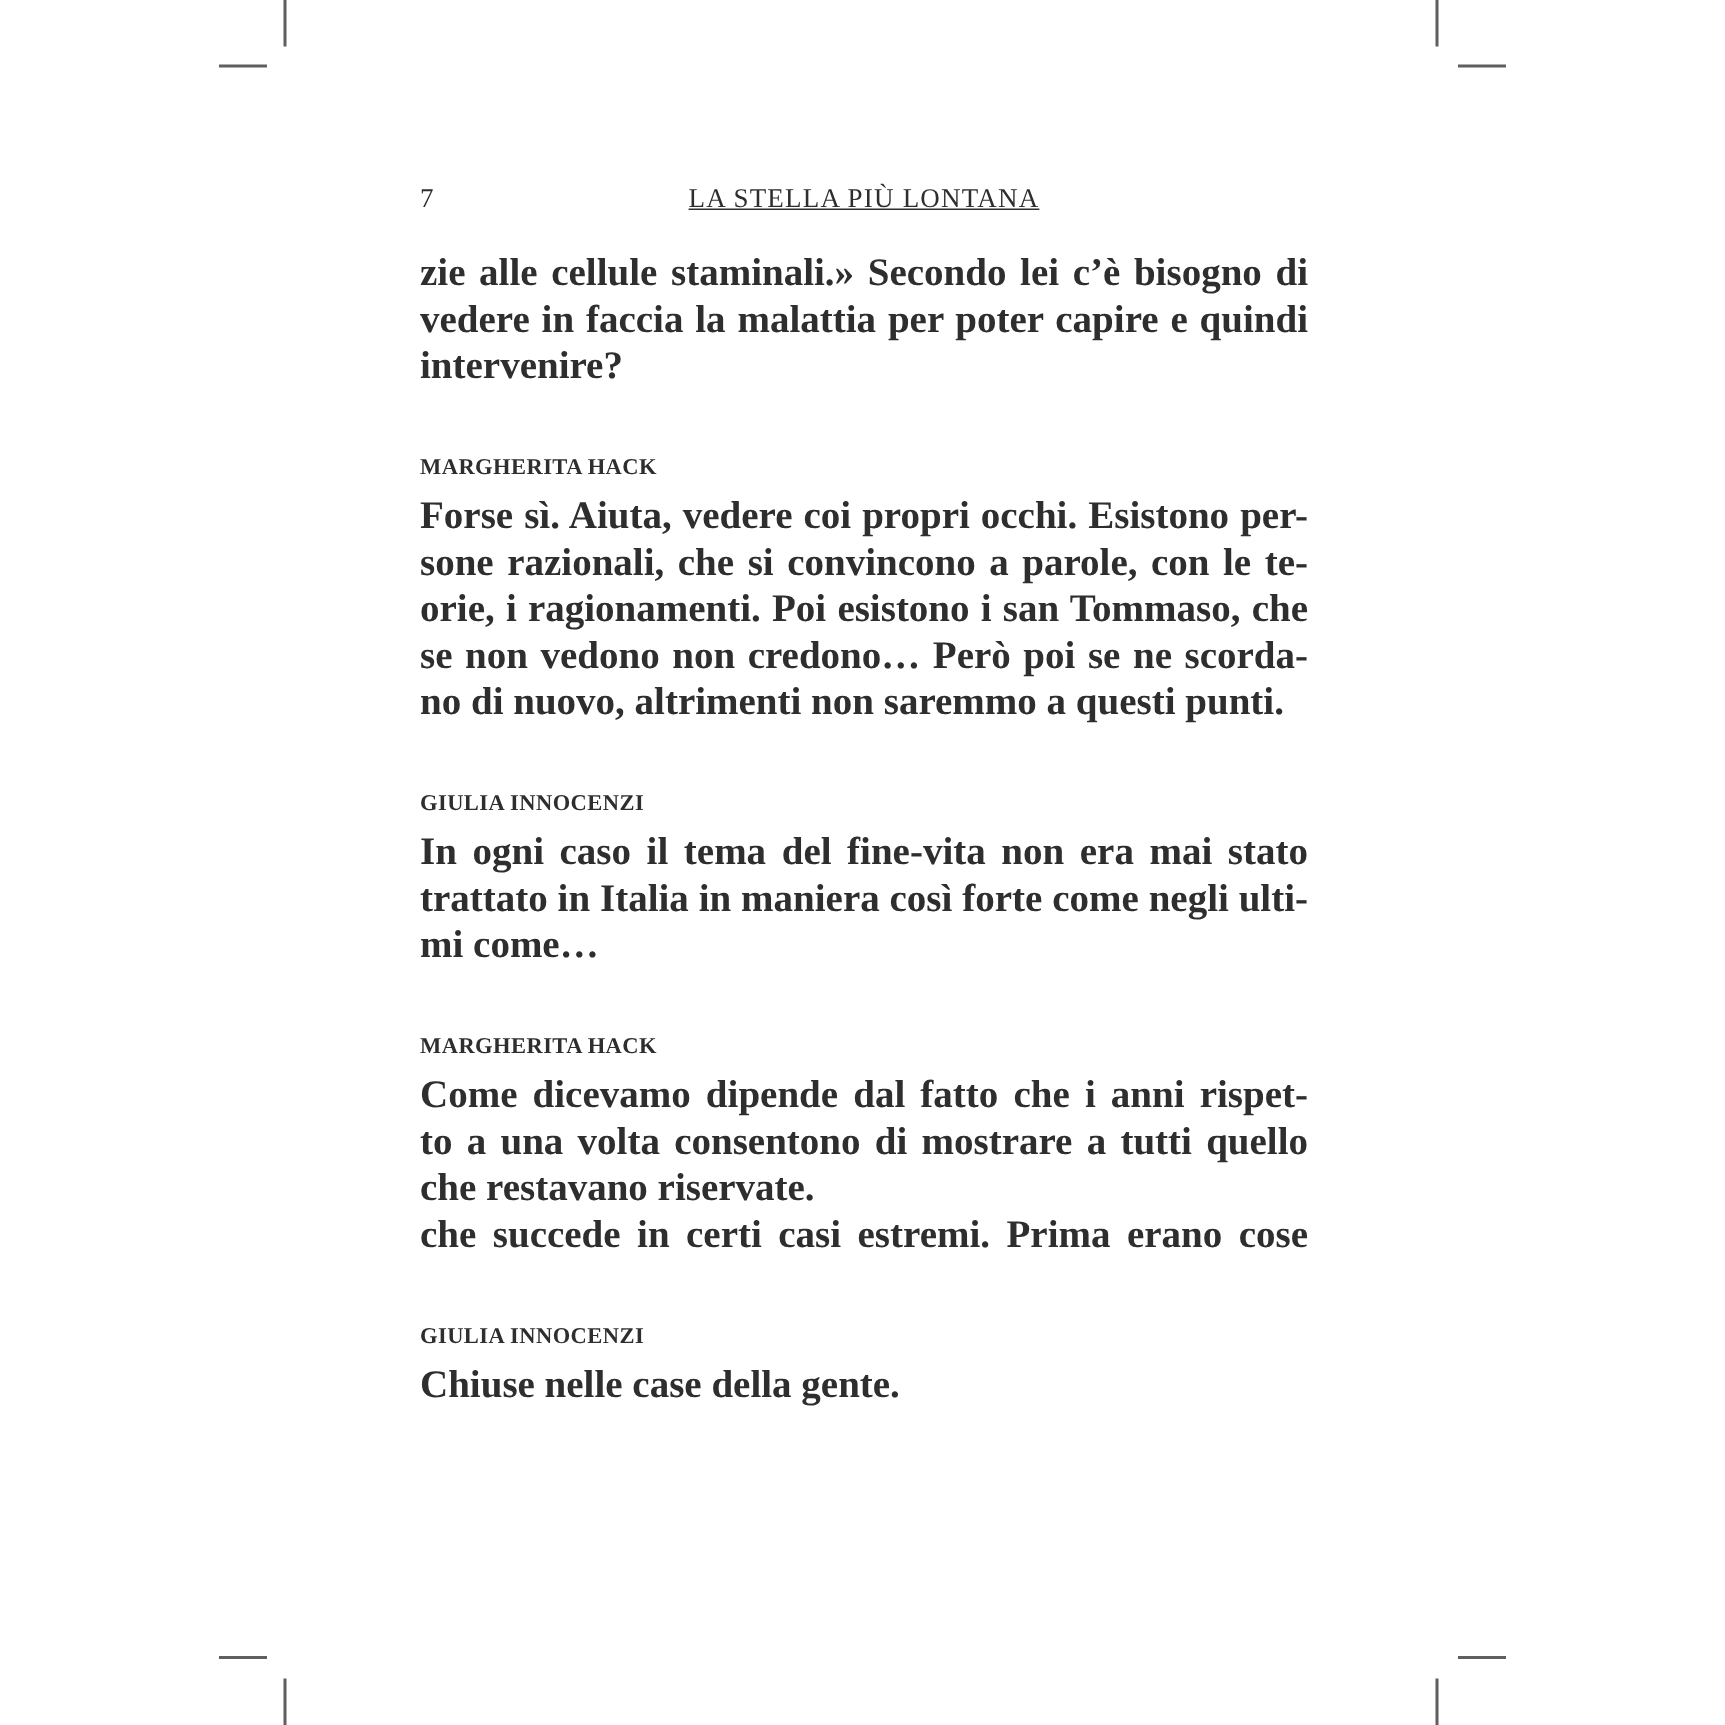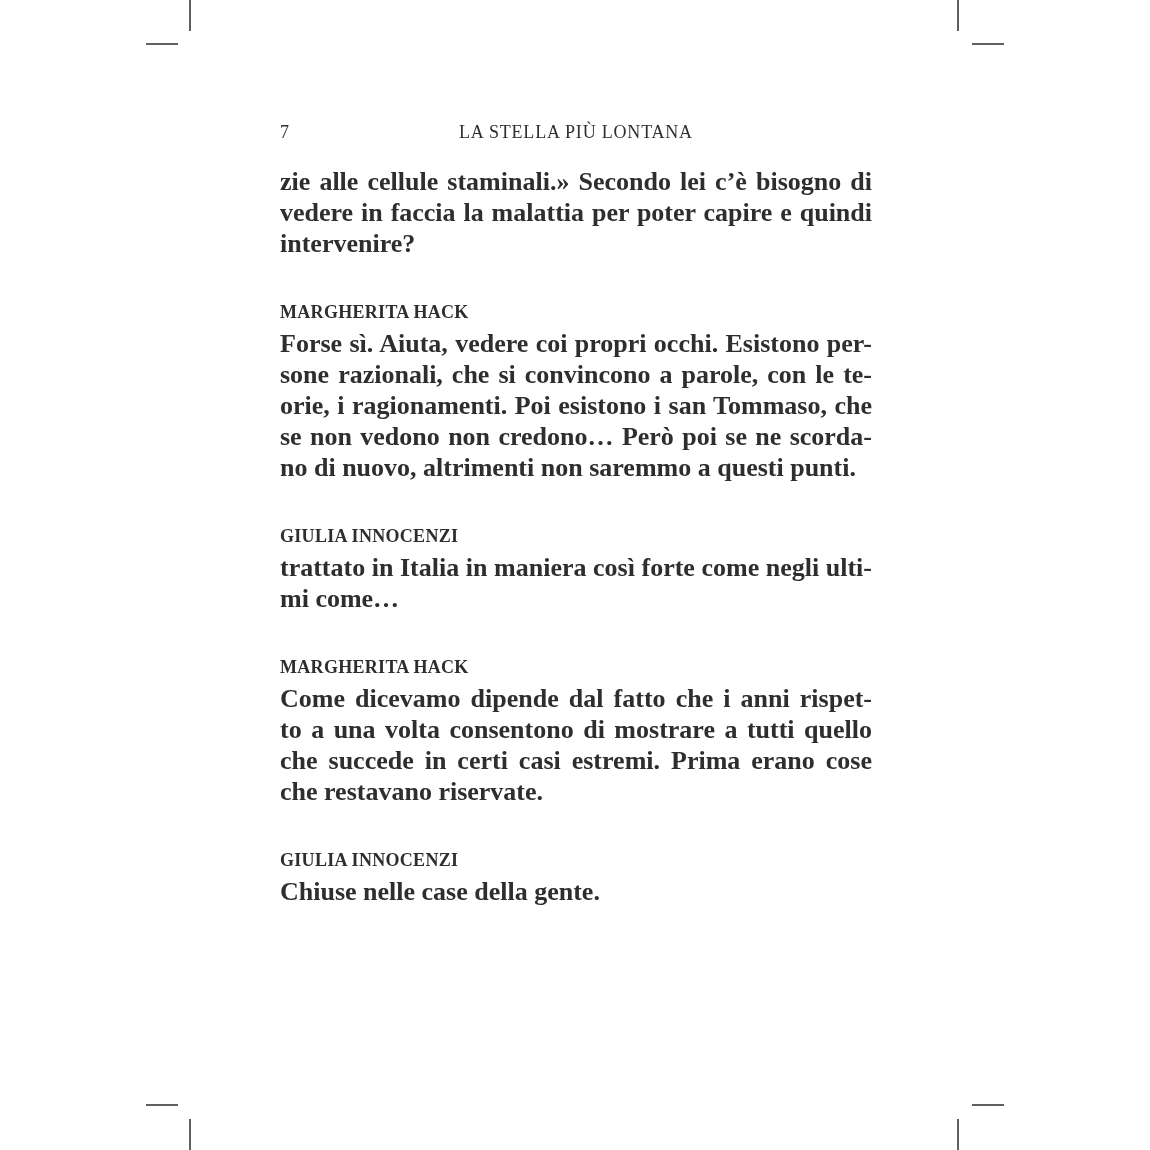--- a/index.html
+++ b/index.html
@@ -42,36 +42,37 @@
   .page-number {
     position: absolute;
     left: 0;
     top: 0;
     font-size: 18px;
     font-feature-settings: "onum" 1;
   }
   .running-title {
     display: block;
     text-align: center;
+    text-decoration: underline;
   }
 
   
   .dialogue {
     position: absolute;
     top: 166px;
     left: 280px;
     width: 592px;
     font-size: 26px;
     line-height: 31px;
     font-weight: bold;
   }
   .dialogue-section { margin-top: 38px; }
   .dialogue-section:first-child { margin-top: 0; }
   .speaker {
-    font-size: 18px;
+    font-size: 15px;
     line-height: 31px;
     letter-spacing: 0.3px;
     margin-top: 36px;
   }
   .line {
     text-align: justify;
     text-align-last: justify;
   }
   .line.last { text-align-last: left; }
 </style>
@@ -103,29 +104,30 @@
       <section class="dialogue-section">
         <div class="speaker">MARGHERITA HACK</div>
         <div class="line">Forse sì. Aiuta, vedere coi propri occhi. Esistono per-</div>
         <div class="line">sone razionali, che si convincono a parole, con le te-</div>
         <div class="line">orie, i ragionamenti. Poi esistono i san Tommaso, che</div>
         <div class="line">se non vedono non credono… Però poi se ne scorda-</div>
         <div class="line last">no di nuovo, altrimenti non saremmo a questi punti.</div>
       </section>
       <section class="dialogue-section">
         <div class="speaker">GIULIA INNOCENZI</div>
+        <div class="line">In ogni caso il tema del fine-vita non era mai stato</div>
         <div class="line">trattato in Italia in maniera così forte come negli ulti-</div>
         <div class="line last">mi come…</div>
       </section>
       <section class="dialogue-section">
         <div class="speaker">MARGHERITA HACK</div>
         <div class="line">Come dicevamo dipende dal fatto che i anni rispet-</div>
         <div class="line">to a una volta consentono di mostrare a tutti quello</div>
+        <div class="line last">che restavano riservate.</div>
         <div class="line">che succede in certi casi estremi. Prima erano cose</div>
-        <div class="line last">che restavano riservate.</div>
       </section>
       <section class="dialogue-section">
         <div class="speaker">GIULIA INNOCENZI</div>
         <div class="line last">Chiuse nelle case della gente.</div>
       </section>
     </main>
 
 </div>
 
 </body></html>

